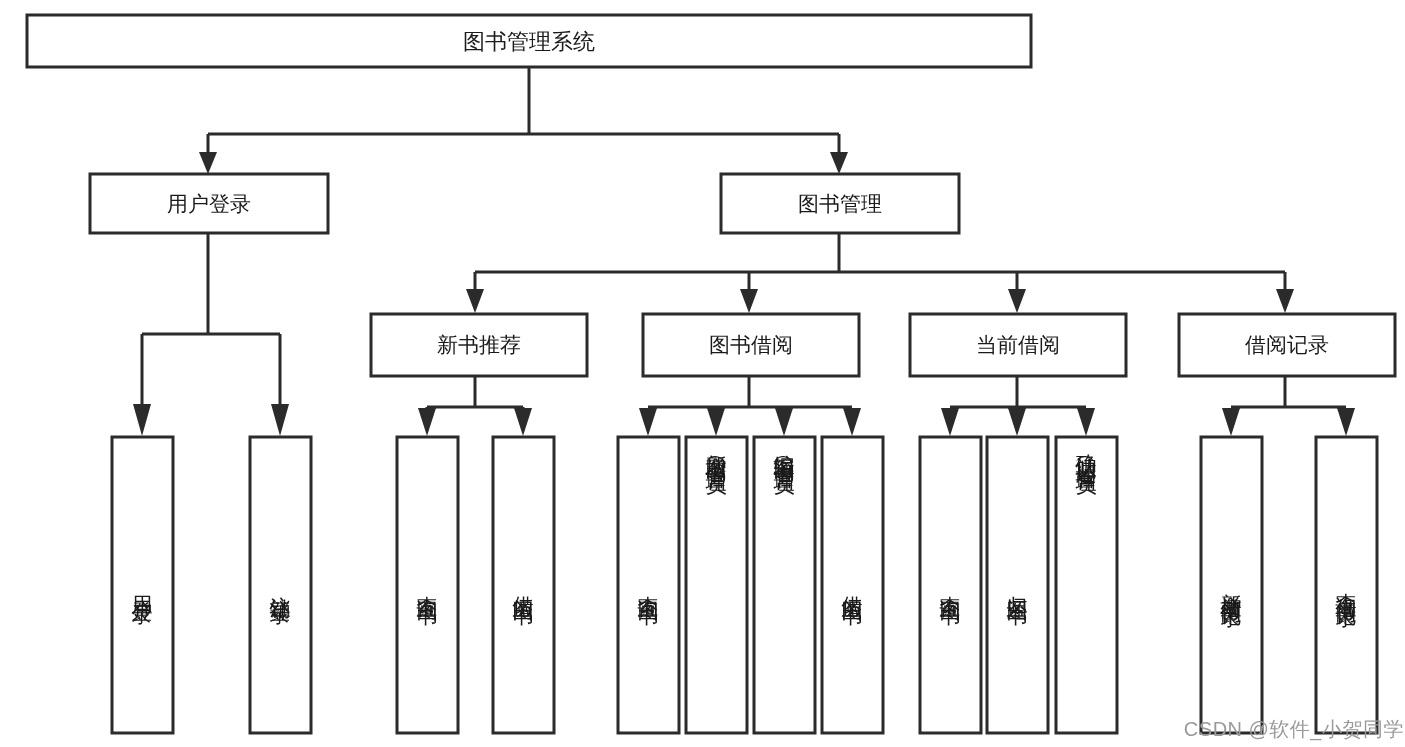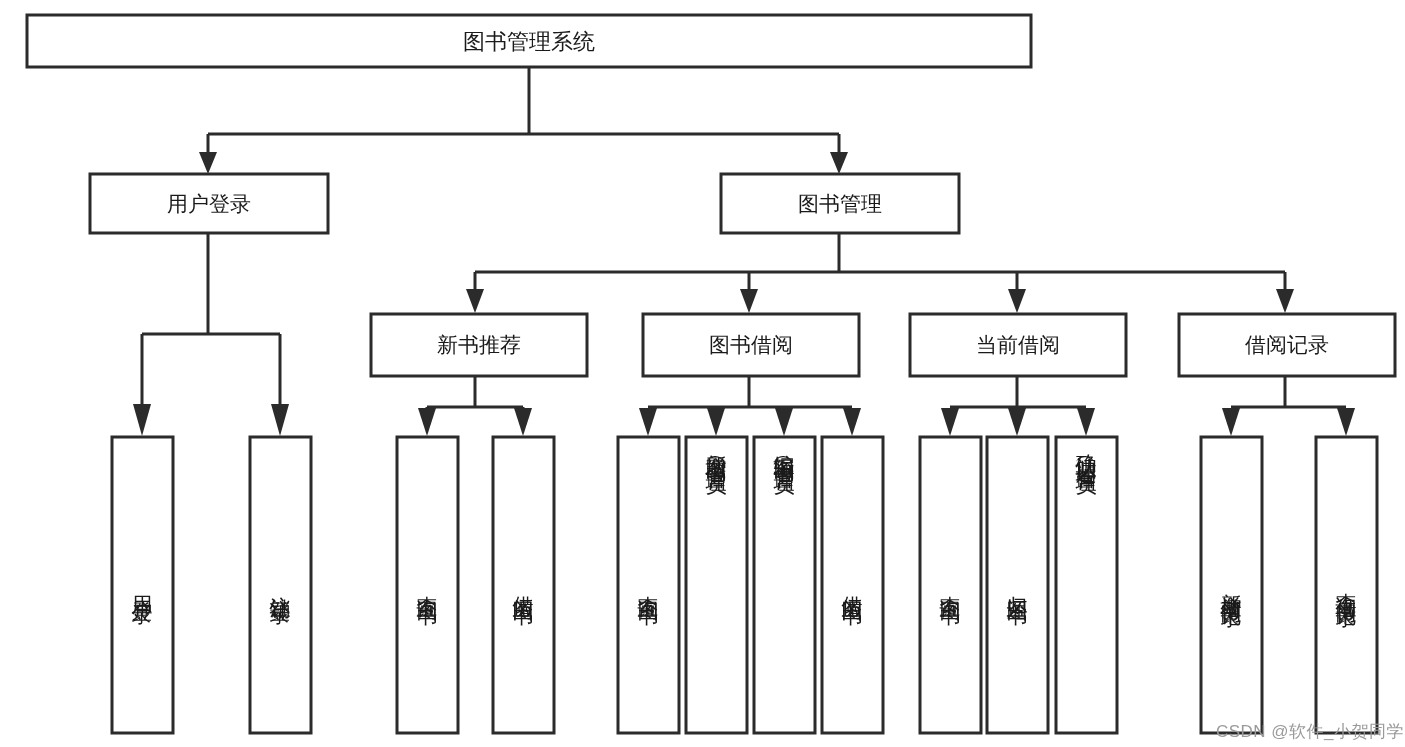--- a/index.html
+++ b/index.html
@@ -70,21 +70,21 @@
     line-height: 1;
     letter-spacing: 3px;
     color: #1a1a1a;
     white-space: nowrap;
   }
   .watermark {
     position: absolute;
     right: 10px;
     bottom: 4px;
     font-family: "Liberation Sans", "DejaVu Sans", sans-serif;
-    font-size: 17px;
+    font-size: 20px;
     color: #9a9a9a;
     letter-spacing: 0.5px;
     white-space: nowrap;
   }
 </style>
 </head>
 <body>
 
 <div id="diagram-root">
 

